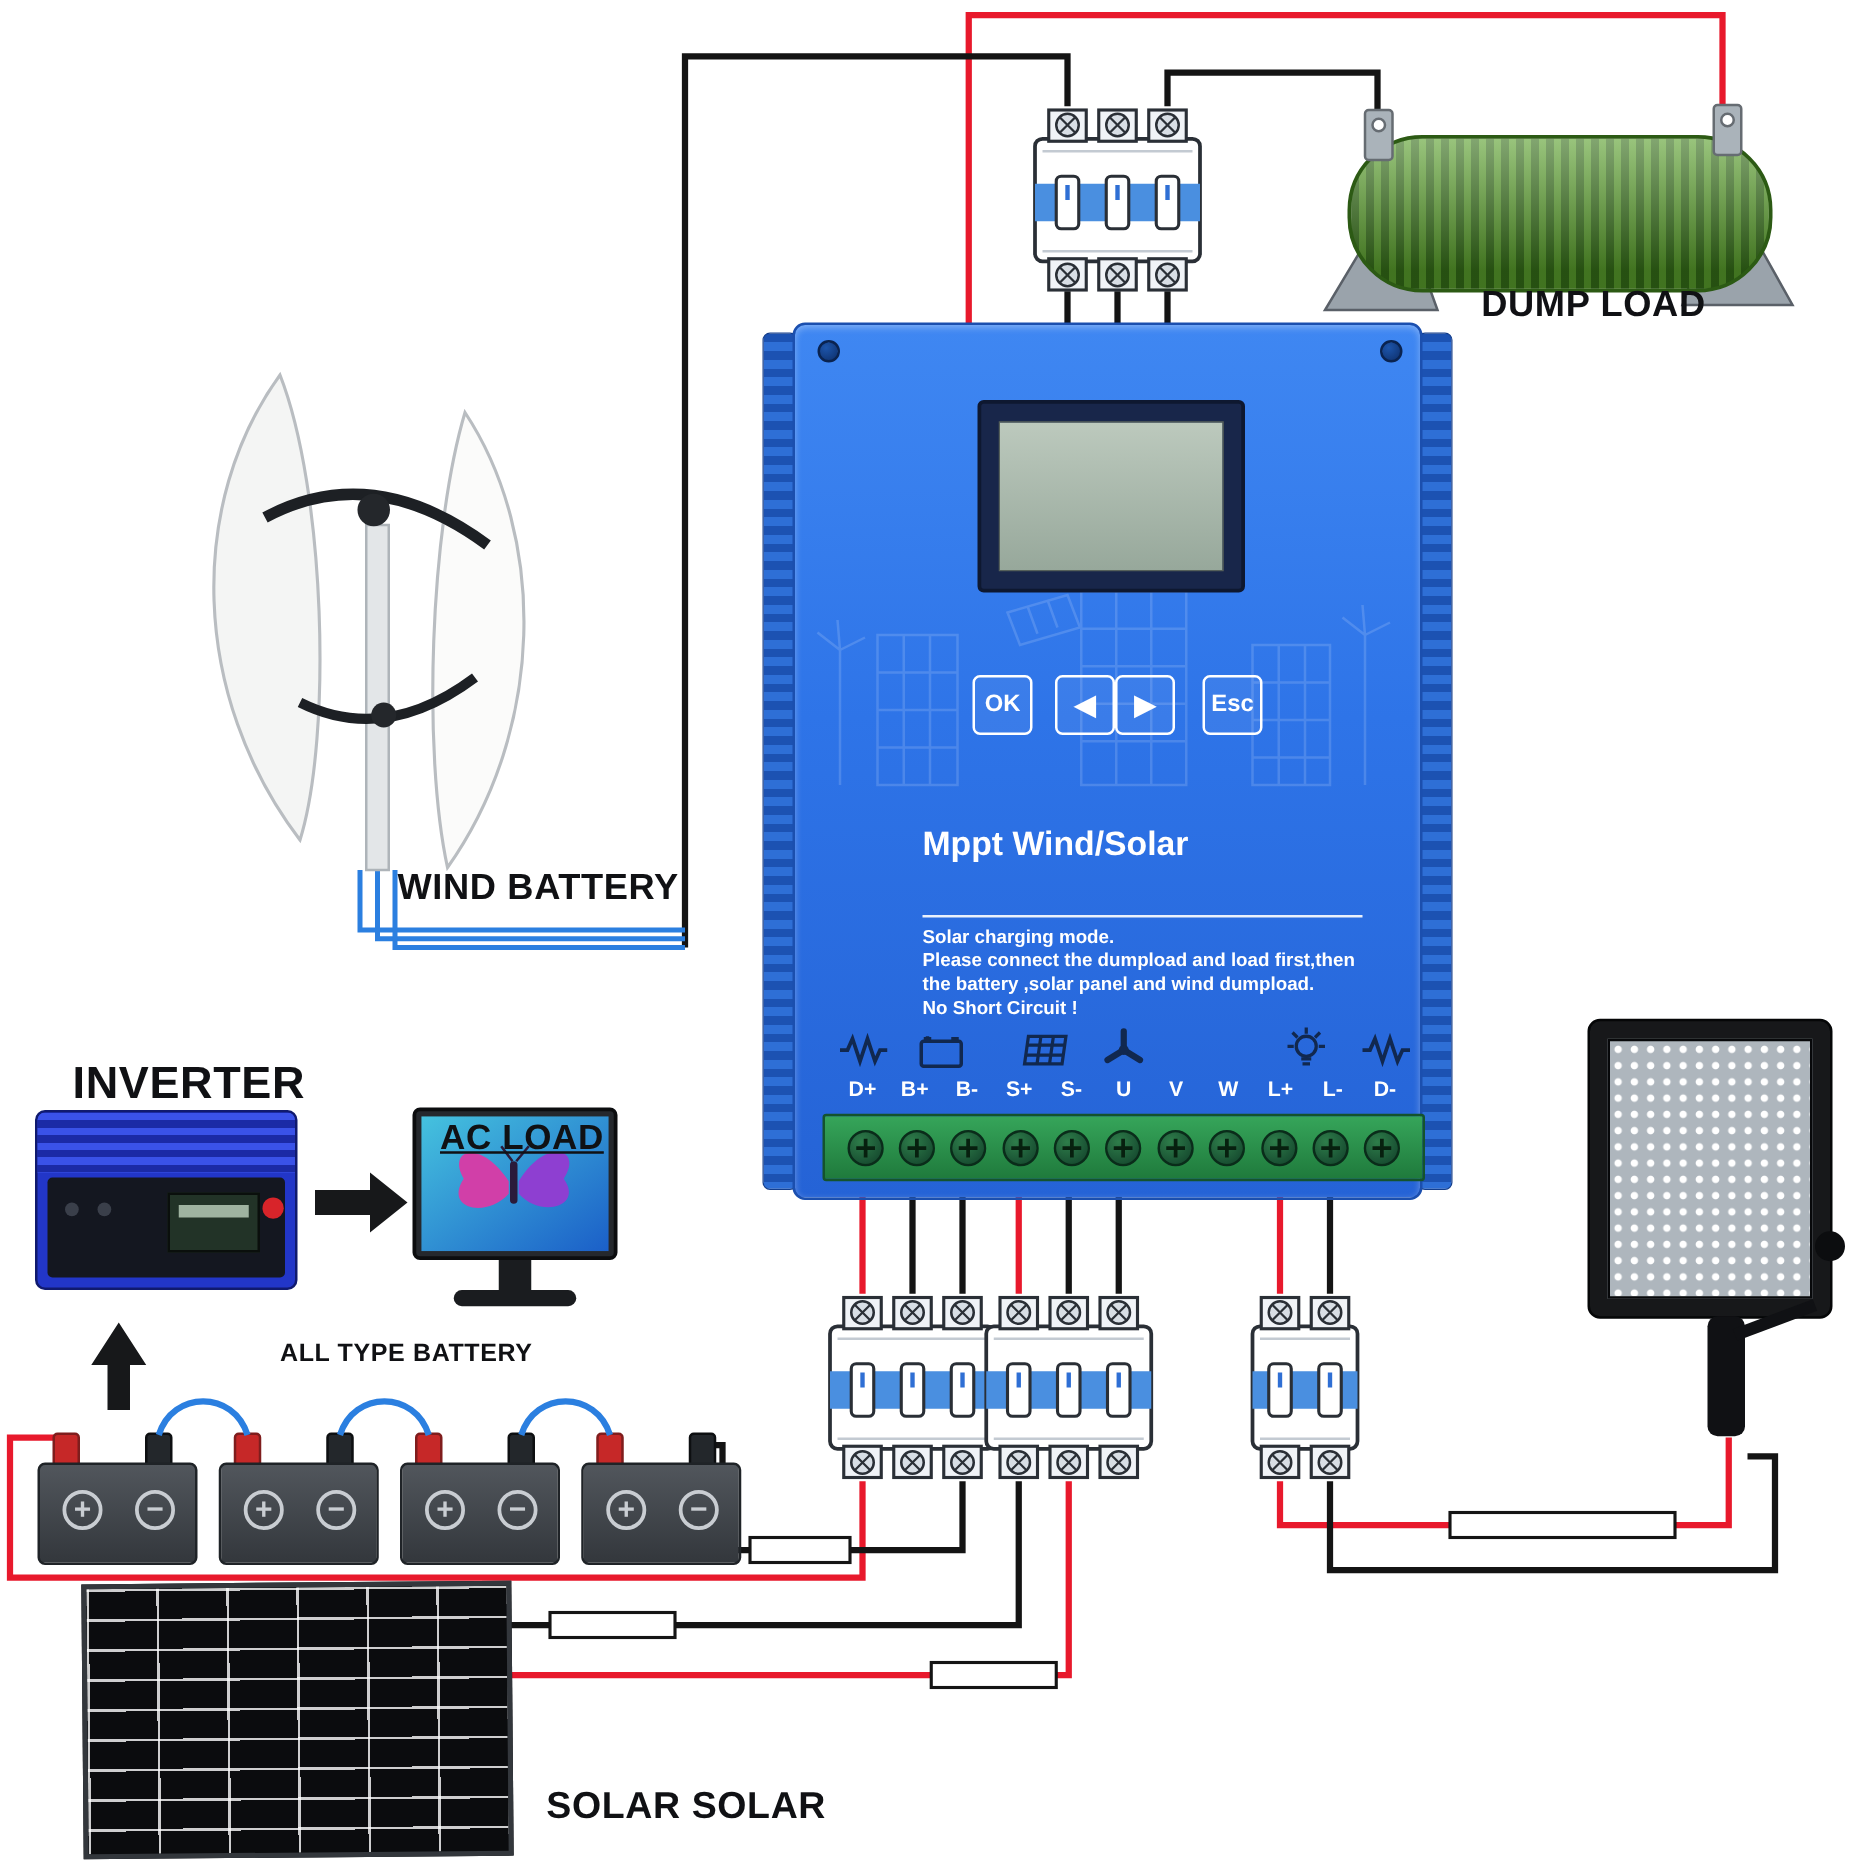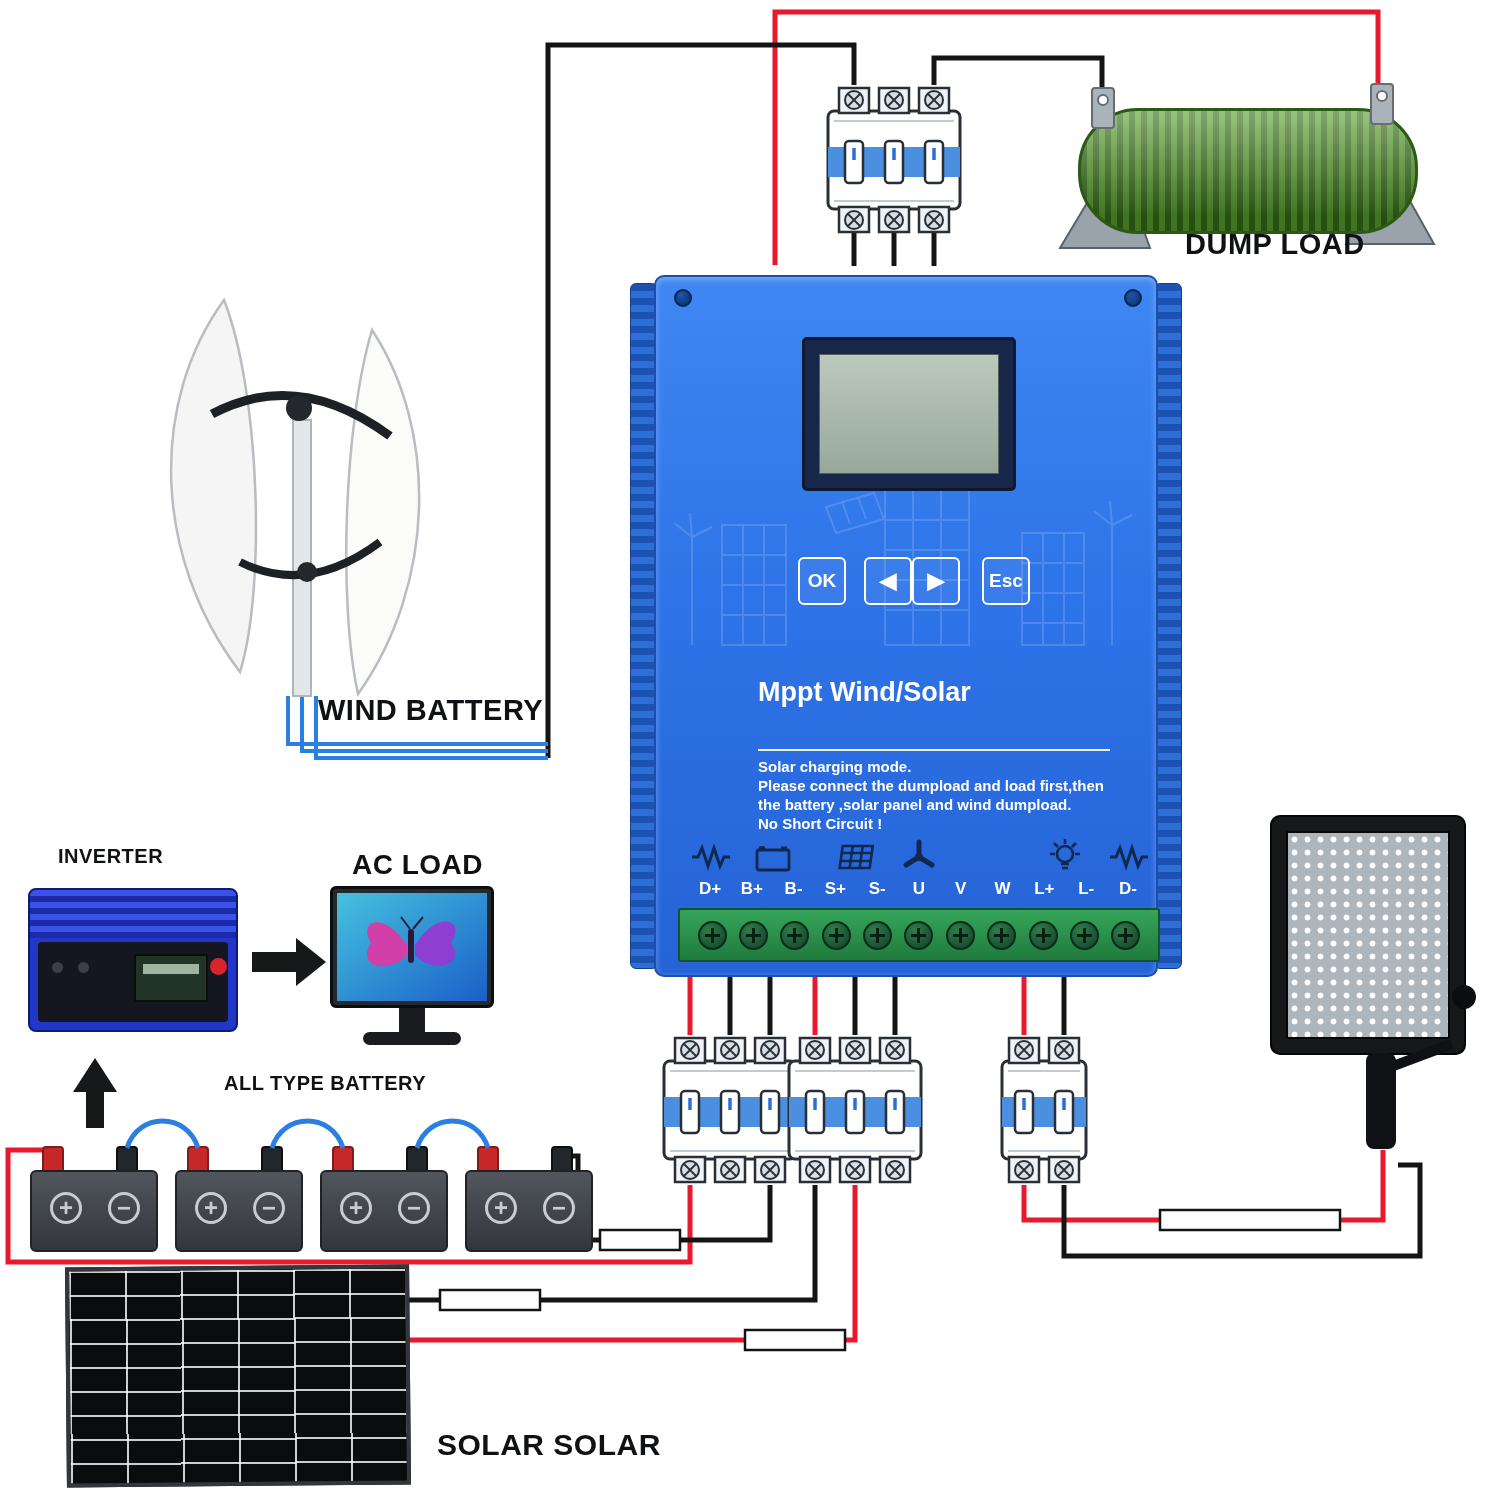--- a/index.html
+++ b/index.html
@@ -4,21 +4,21 @@
 <style>
   html,body{margin:0;padding:0;background:#fff;}
   .canvas{position:relative;width:1500px;height:1499px;background:#ffffff;
           font-family:"Liberation Sans",sans-serif;overflow:hidden;}
   .layer{position:absolute;left:0;top:0;width:1500px;height:1499px;pointer-events:none;}
   .wires{z-index:1;} .overlay{z-index:3;}
   .comp{position:absolute;z-index:2;}
   .lbl{position:absolute;z-index:4;font-weight:bold;color:#101114;letter-spacing:.5px;white-space:nowrap;}
 
   
-  .controller{left:610px;top:275px;width:552px;height:702px;margin-left:20px;}
+  .controller{left:610px;top:258px;width:552px;height:702px;}
   .ctl-face{position:absolute;left:24px;right:24px;top:0;bottom:0;border-radius:10px;
             background:linear-gradient(180deg,#3f87f2 0%,#2e74e8 45%,#2563d6 100%);
             border:2px solid #1b4fae;box-shadow:inset 0 2px 6px rgba(255,255,255,.35);}
   .fin{position:absolute;top:8px;bottom:8px;width:26px;border-radius:6px;
        background:repeating-linear-gradient(180deg,#1c52b2 0 7px,#2e6fd6 7px 14px);
        border:1px solid #143e8c;}
   .fin-left{left:0;} .fin-right{right:0;}
   .ctl-screw{position:absolute;width:14px;height:14px;border-radius:50%;
              background:radial-gradient(circle at 35% 30%,#1d55ab,#0d2f6b);border:2px solid #0a2350;}
   .lcd{position:absolute;left:172px;top:62px;width:208px;height:148px;background:#18264a;
@@ -491,18 +491,18 @@
     </g>
 
     <polygon fill="#17181a" points="252,952 296,952 296,938 326,962 296,986 296,972 252,972"></polygon>
     <polygon fill="#17181a" points="95,1058 117,1092 104,1092 104,1128 86,1128 86,1092 73,1092"></polygon>
 
     <path d="M1452 1044 L1388 1068" stroke="#101114" stroke-width="10"></path>
   </svg>
 
   <div class="lbl" style="left:1185px;top:228px;font-size:29px;">DUMP LOAD</div>
   <div class="lbl" style="left:318px;top:694px;font-size:29px;">WIND BATTERY</div>
-  <div class="lbl" style="left:58px;top:845px;font-size:20px;">INVERTER</div>
-  <div class="lbl" style="left:352px;top:849px;font-size:28px;">AC LOAD</div>
+  <div class="lbl" style="left:58px;top:845px;font-size:36px;">INVERTER</div>
+  <div class="lbl" style="left:352px;top:894px;font-size:28px;text-decoration:underline;">AC LOAD</div>
   <div class="lbl" style="left:224px;top:1072px;font-size:20px;">ALL TYPE BATTERY</div>
   <div class="lbl" style="left:437px;top:1428px;font-size:30px;">SOLAR SOLAR</div>
 
 </div>
 
 </body></html>

